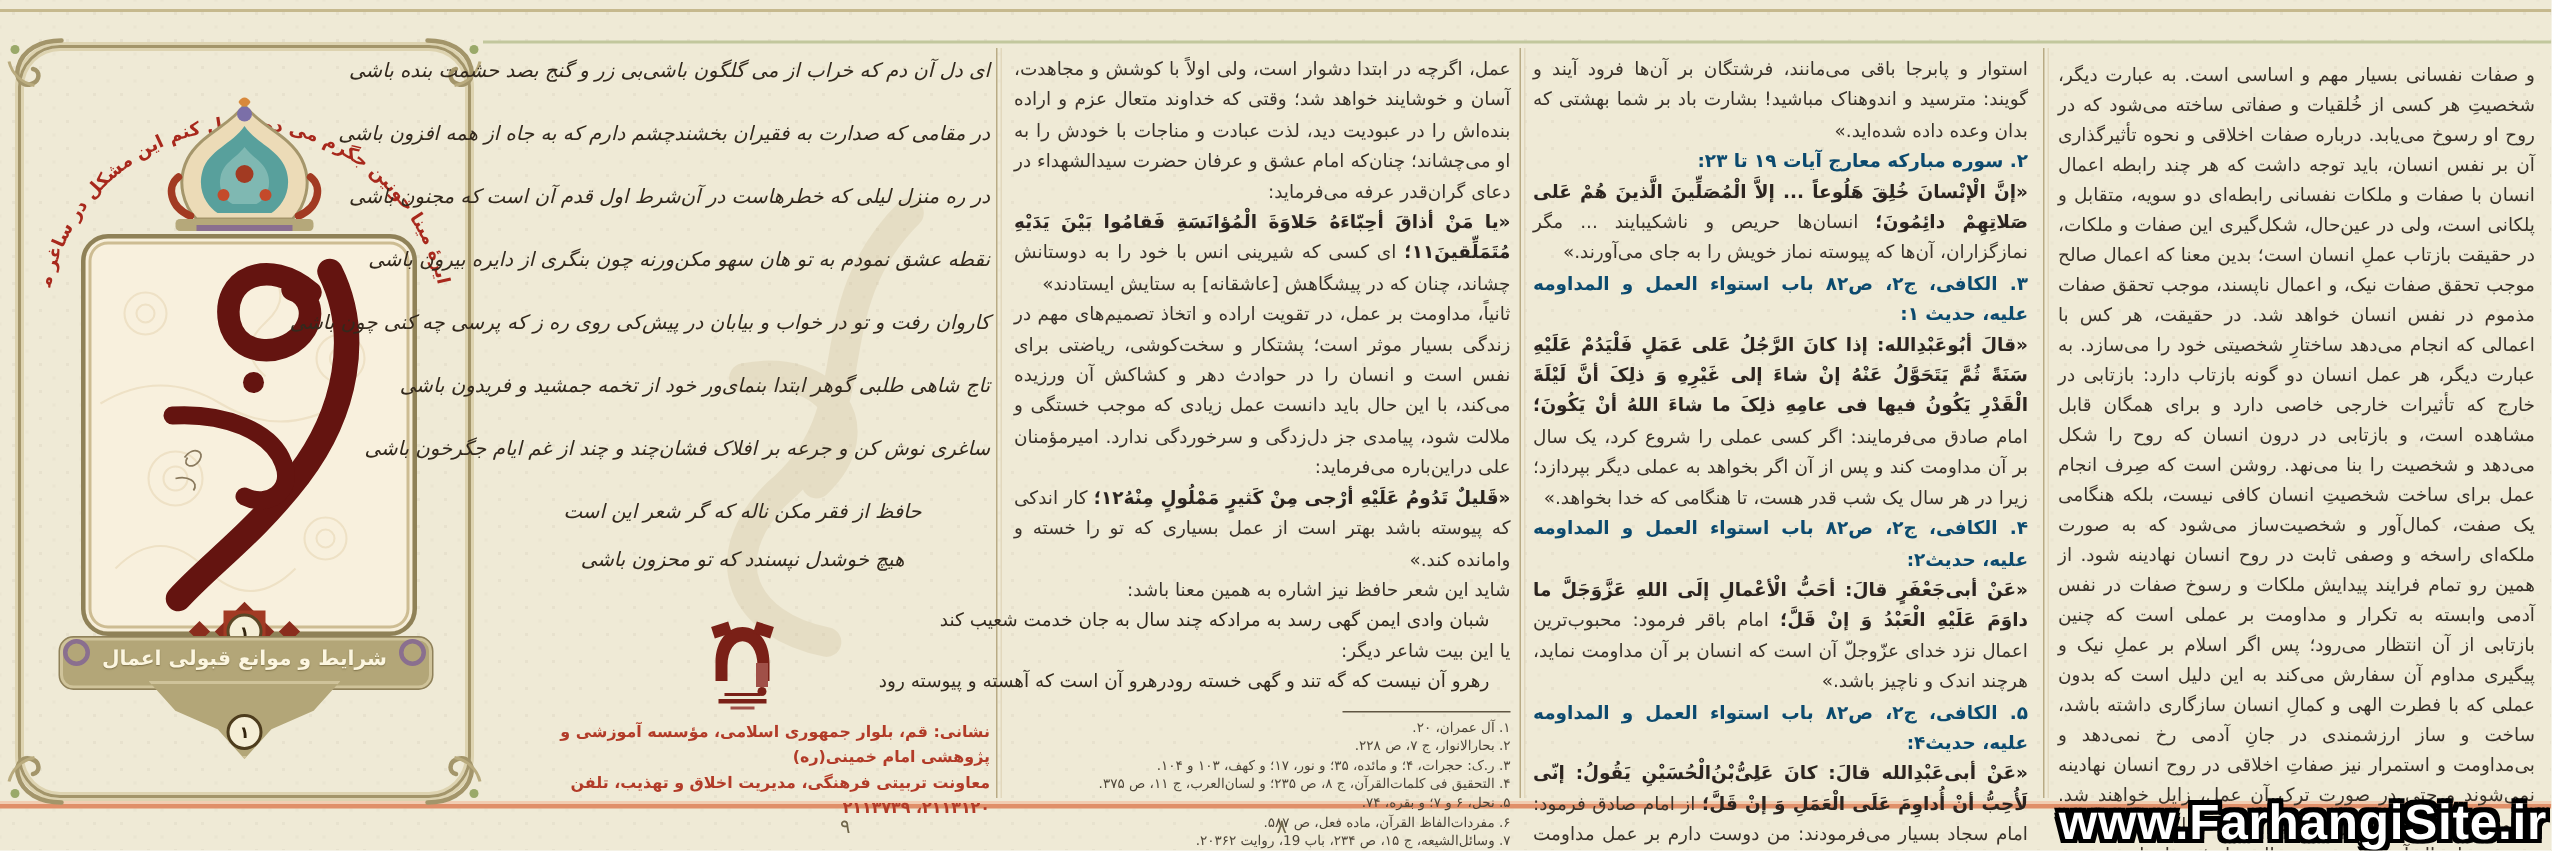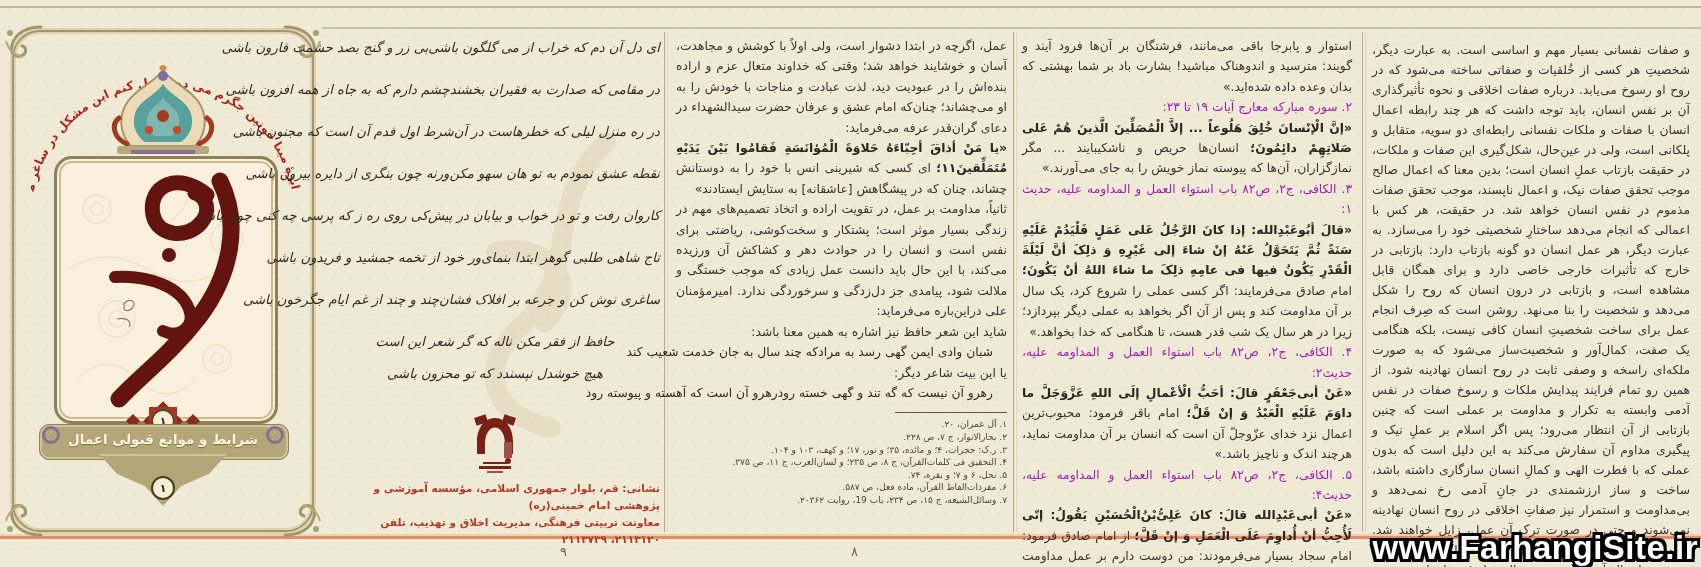--- a/index.html
+++ b/index.html
@@ -47,21 +47,21 @@
      font-size:13.5px;font-weight:bold;direction:rtl;text-shadow:0 1px 1px #7e7148;}
   .badge-1{position:absolute;left:50%;top:446px;transform:translateX(-50%);width:20px;height:20px;border-radius:50%;
      background:#f5eed6;border:2px solid #4d3c1d;display:flex;align-items:center;justify-content:center;
      font-size:11px;font-weight:bold;color:#33240e;}
 
   
   .pagecol{position:absolute;direction:rtl;color:#3b332a;text-align:justify;}
   .pagecol p{margin:0 0 0 0;}
   .body-txt{font-size:12.3px;line-height:20.4px;}
   .ar{font-weight:bold;color:#2d2520;}
-  .head{font-weight:normal;color:#a21caf;margin-top:2px;}
+  .head{font-weight:bold;color:#0c4a6e;margin-top:2px;}
   .divider{position:absolute;top:32px;height:500px;width:1px;background:#b9ab85;box-shadow:3px 0 0 #e2d8bd;}
   .pgnum{position:absolute;top:544px;font-size:13px;color:#6f654a;}
 
   
   .page9{position:absolute;left:330px;top:40px;width:330px;direction:rtl;}
   .couplet{display:flex;justify-content:space-between;font-style:italic;font-size:13.2px;color:#33291d;
      margin-bottom:27px;white-space:nowrap;}
   .closing{text-align:center;font-style:italic;font-size:13.2px;color:#33291d;margin-bottom:17px;white-space:nowrap;}
   .logo-wrap{text-align:center;margin-top:2px;}
   .addr{text-align:right;font-size:10.6px;font-weight:bold;color:#b23b28;line-height:17px;direction:rtl;}
@@ -176,21 +176,21 @@
     </div>
     <div class="badge-1">۱</div>
   </div>
 
   <svg class="ghost" style="left:430px;top:120px;width:220px;height:330px;" viewBox="0 0 100 150">
     <path d="M80 10 C50 40 70 70 40 95 C20 115 30 135 55 140 M30 60 C55 55 70 75 52 92" fill="none" stroke="#b89f6e" stroke-width="9" stroke-linecap="round"></path>
   </svg>
   <div class="page9">
     <div class="couplet">
         <span>ای دل آن دم که خراب از می گلگون باشی</span>
-        <span>بی زر و گنج بصد حشمت قارون باشی</span>
+        <span>بی زر و گنج بصد حشمت بنده باشی</span>
       </div>
     <div class="couplet">
         <span>در مقامی که صدارت به فقیران بخشند</span>
         <span>چشم دارم که به جاه از همه افزون باشی</span>
       </div>
     <div class="couplet">
         <span>در ره منزل لیلی که خطرهاست در آن</span>
         <span>شرط اول قدم آن است که مجنون باشی</span>
       </div>
     <div class="couplet">
@@ -228,20 +228,21 @@
   </div>
 
   <div class="divider" style="left:664px;"></div>
   <div class="divider" style="left:1013px;"></div>
   <div class="divider" style="left:1362px;"></div>
 
   <div class="pagecol body-txt" style="left:676px;top:36px;width:331px;">
     <p>عمل، اگرچه در ابتدا دشوار است، ولی اولاً با کوشش و مجاهدت، آسان و خوشایند خواهد شد؛ وقتی که خداوند متعال عزم و اراده بنده‌اش را در عبودیت دید، لذت عبادت و مناجات با خودش را به او می‌چشاند؛ چنان‌که امام عشق و عرفان حضرت سیدالشهداء در دعای گران‌قدر عرفه می‌فرماید:</p>
     <p><span class="ar">«یا مَنْ أذاقَ أحِبّاءَهُ حَلاوَةَ الْمُؤانَسَةِ فَقامُوا بَیْنَ یَدَیْهِ مُتَمَلِّقینَ۱۱؛</span><span> ای کسی که شیرینی انس با خود را به دوستانش چشاند، چنان که در پیشگاهش [عاشقانه] به ستایش ایستادند»</span></p>
     <p>ثانیاً، مداومت بر عمل، در تقویت اراده و اتخاذ تصمیم‌های مهم در زندگی بسیار موثر است؛ پشتکار و سخت‌کوشی، ریاضتی برای نفس است و انسان را در حوادث دهر و کشاکش آن ورزیده می‌کند، با این حال باید دانست عمل زیادی که موجب خستگی و ملالت شود، پیامدی جز دل‌زدگی و سرخوردگی ندارد. امیرمؤمنان علی دراین‌باره می‌فرماید:</p>
+    <p><span class="ar">«قَلیلٌ تَدُومُ عَلَیْهِ أرْجی مِنْ کَثیرٍ مَمْلُولٍ مِنْهُ۱۲؛</span><span> کار اندکی که پیوسته باشد بهتر است از عمل بسیاری که تو را خسته و وامانده کند.»</span></p>
     <p>شاید این شعر حافظ نیز اشاره به همین معنا باشد:</p>
     <div class="couplet" style="font-style:normal;margin:0 14px 0 4px;font-size:12.3px;">
       <span>شبان وادی ایمن گهی رسد به مراد</span>
         <span>که چند سال به جان خدمت شعیب کند</span>
       </div>
     <p>یا این بیت شاعر دیگر:</p>
     <div class="couplet" style="font-style:normal;margin:0 14px 0 4px;font-size:12.3px;">
       <span>رهرو آن نیست که گه تند و گهی خسته رود</span>
         <span>رهرو آن است که آهسته و پیوسته رود</span>
       </div>

